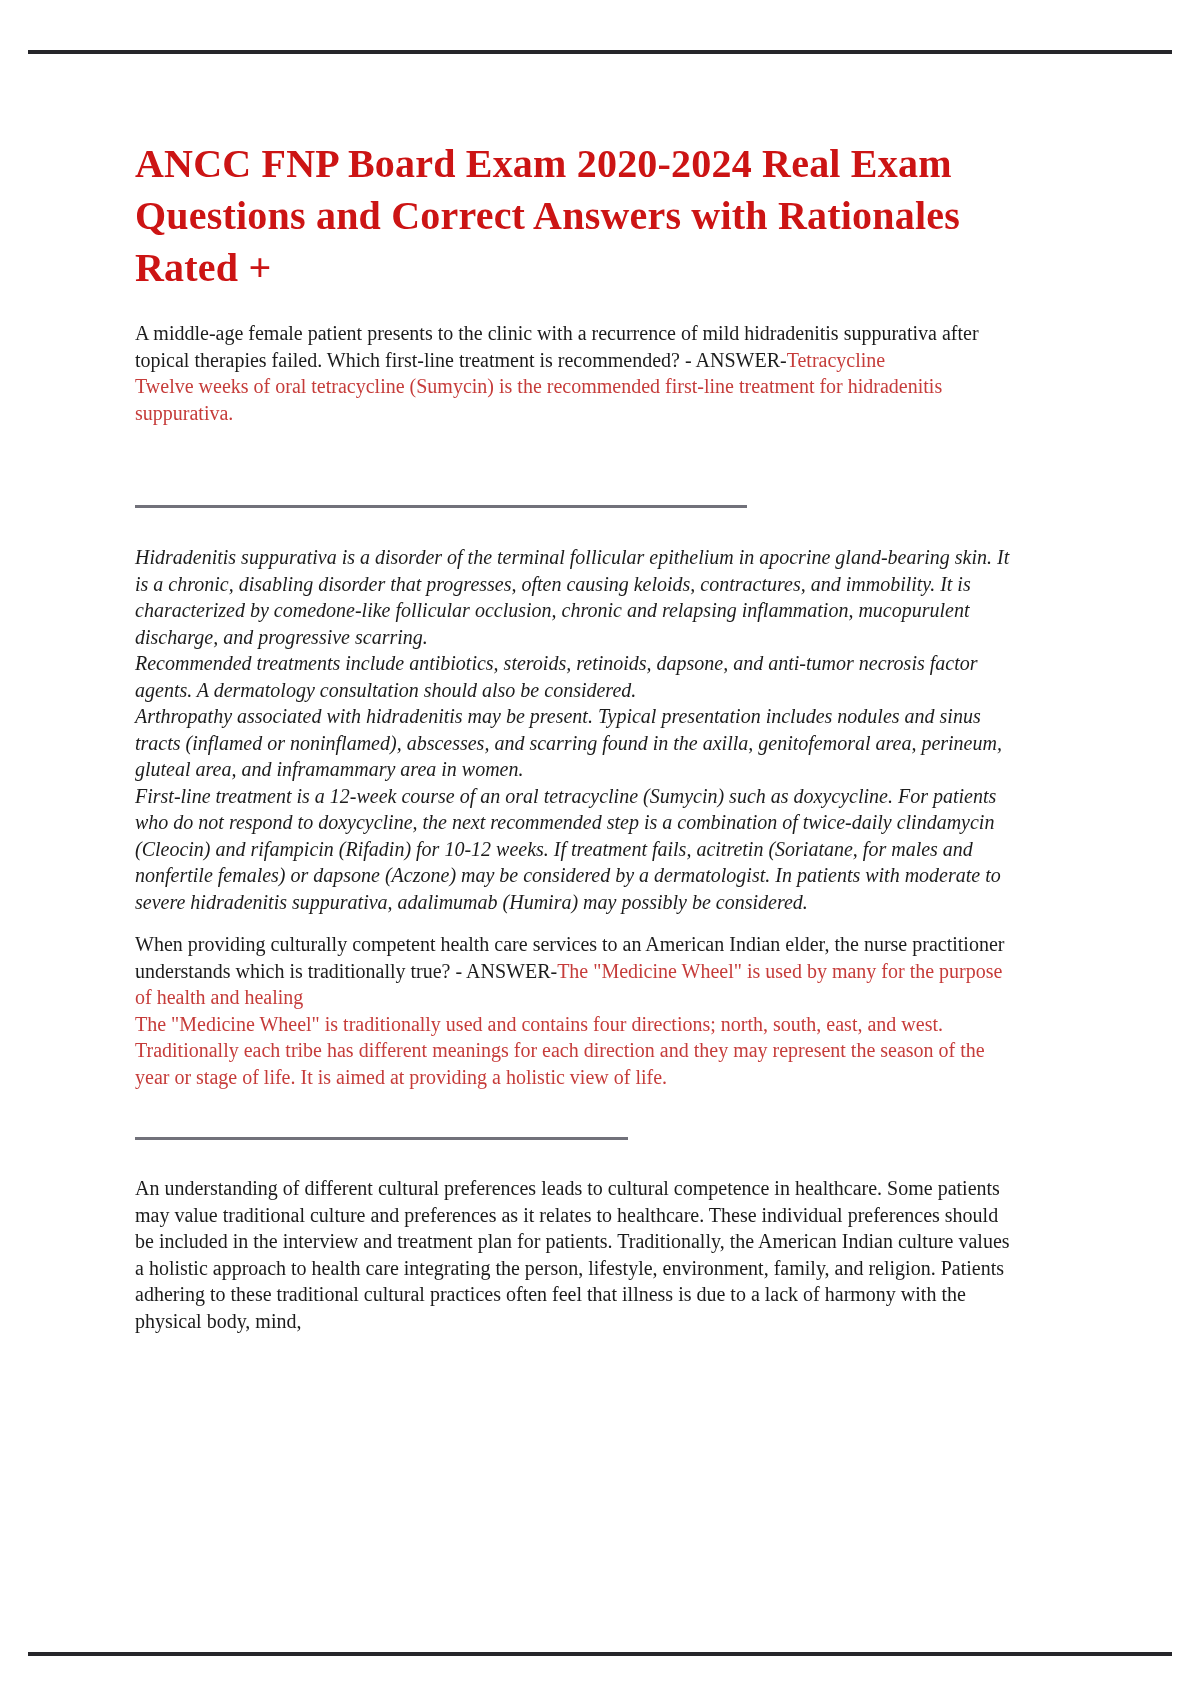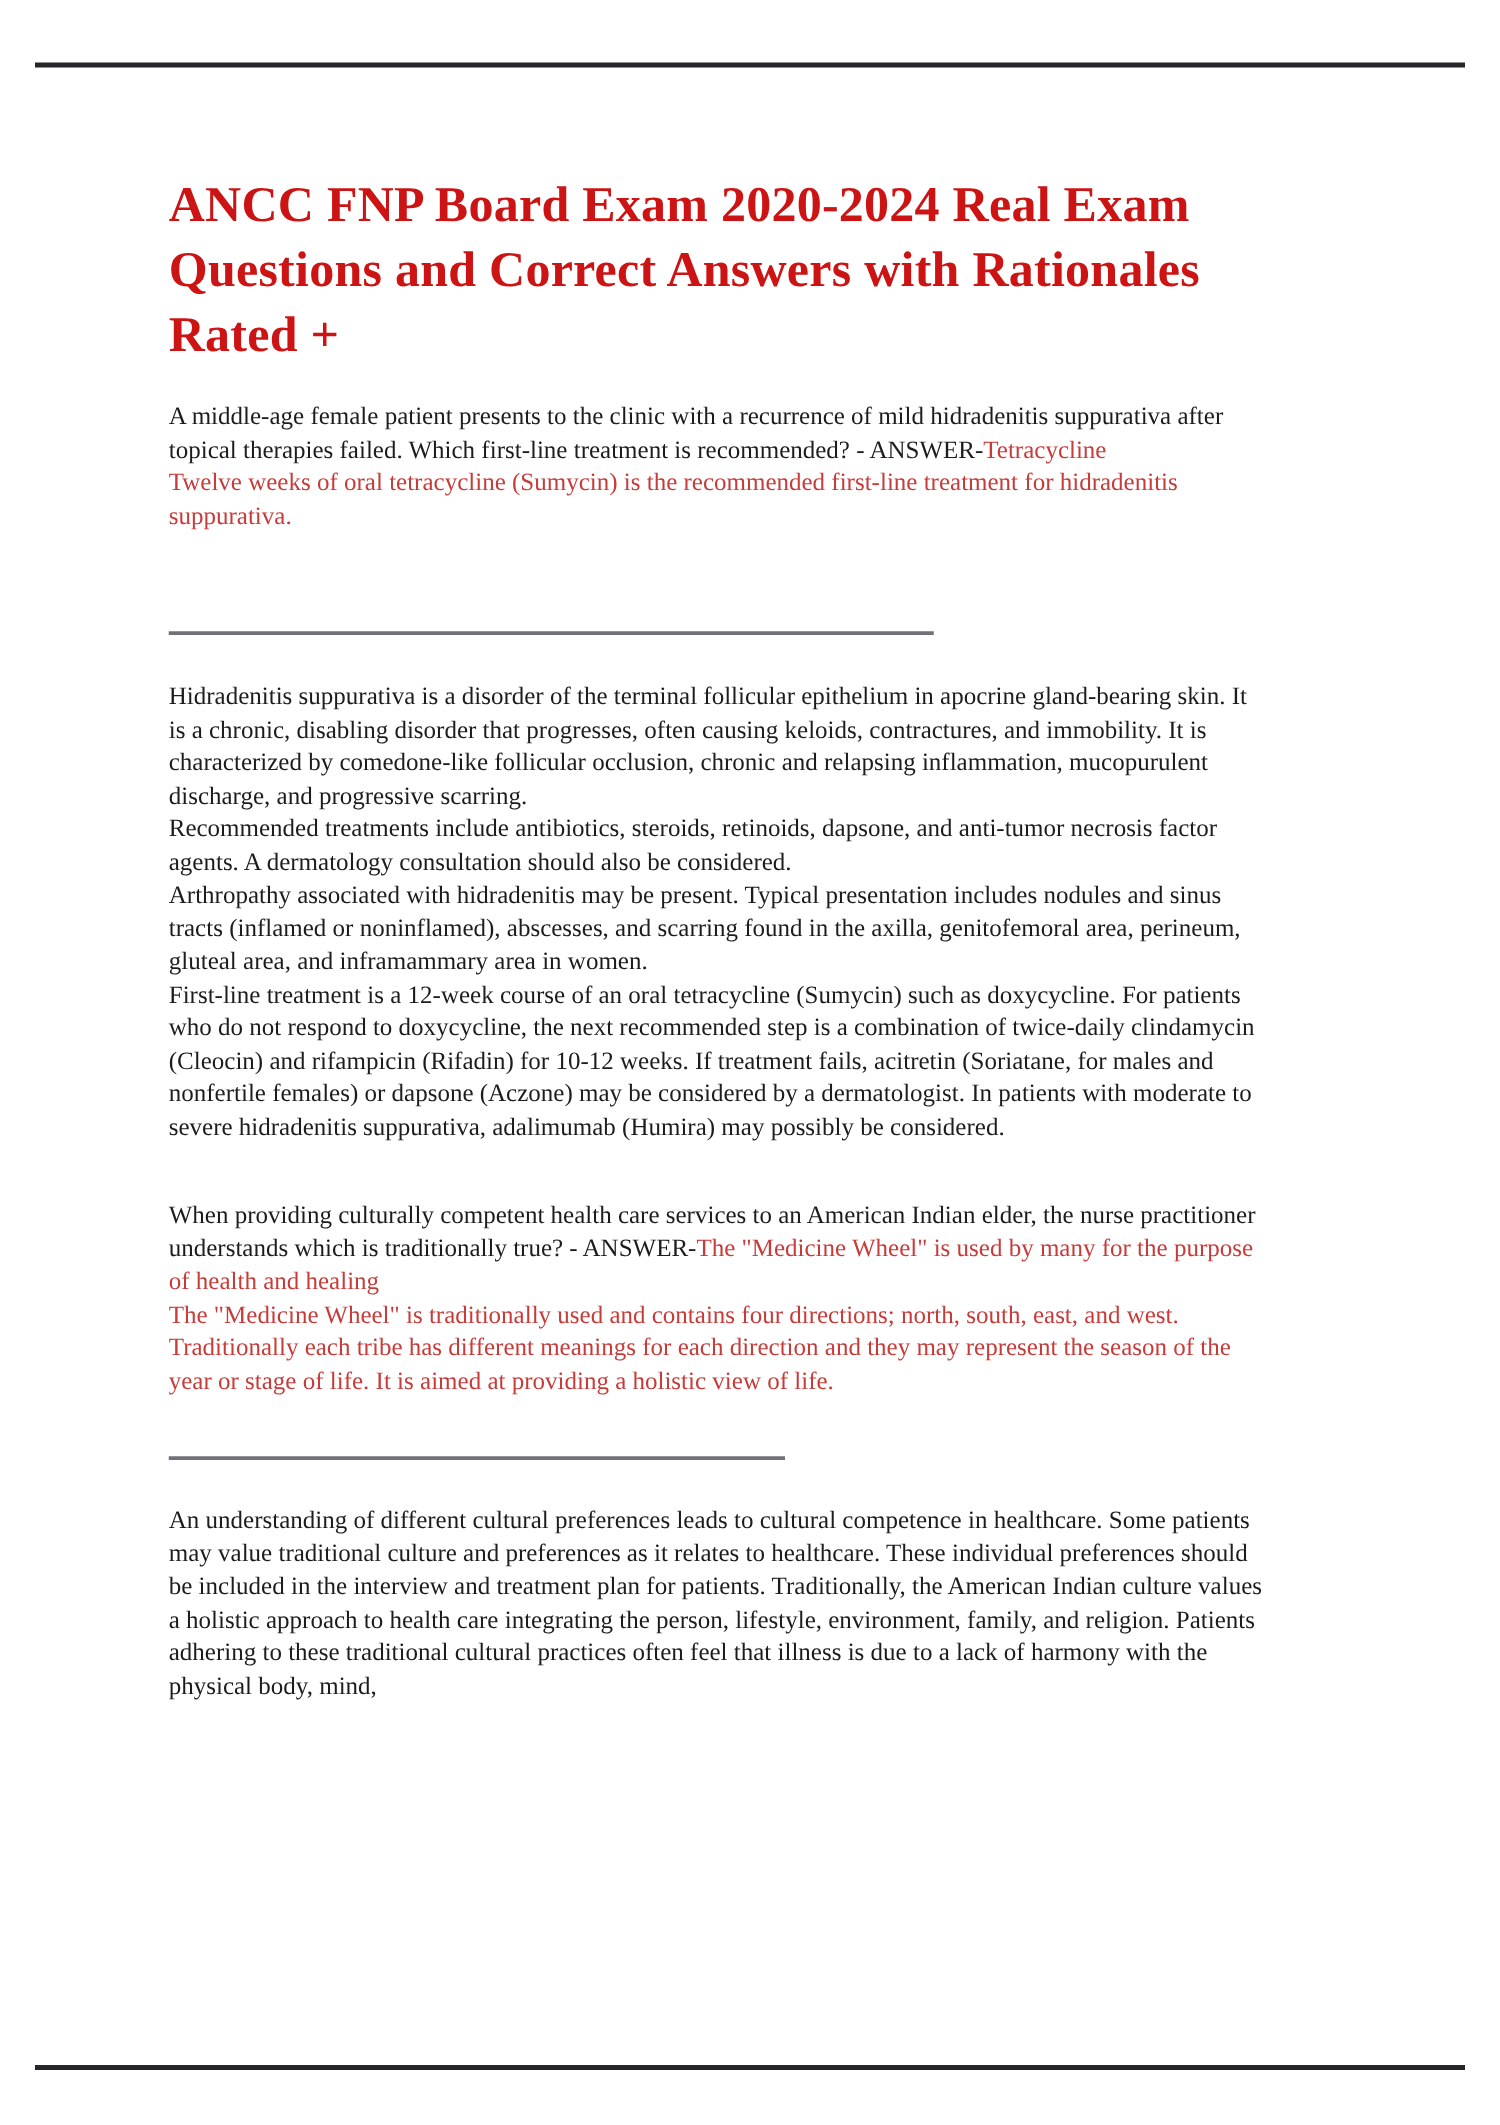--- a/index.html
+++ b/index.html
@@ -58,22 +58,22 @@
   }
   .divider-1 {
     width: 612px;
     margin-top: 79px;
   }
   .divider-2 {
     width: 493px;
     margin-top: 47px;
   }
 
-  .rationale { margin-top: 36px; }
-  .qa2 { margin-top: 44px; }
+  .rationale { margin-top: 36px; font-style: italic; }
+  .qa2 { margin-top: 16px; }
   .closing { margin-top: 35px; }
 </style>
 </head>
 <body>
 
 <div class="page">
 
   <div class="border-line top"></div>
 
   <div class="content">

